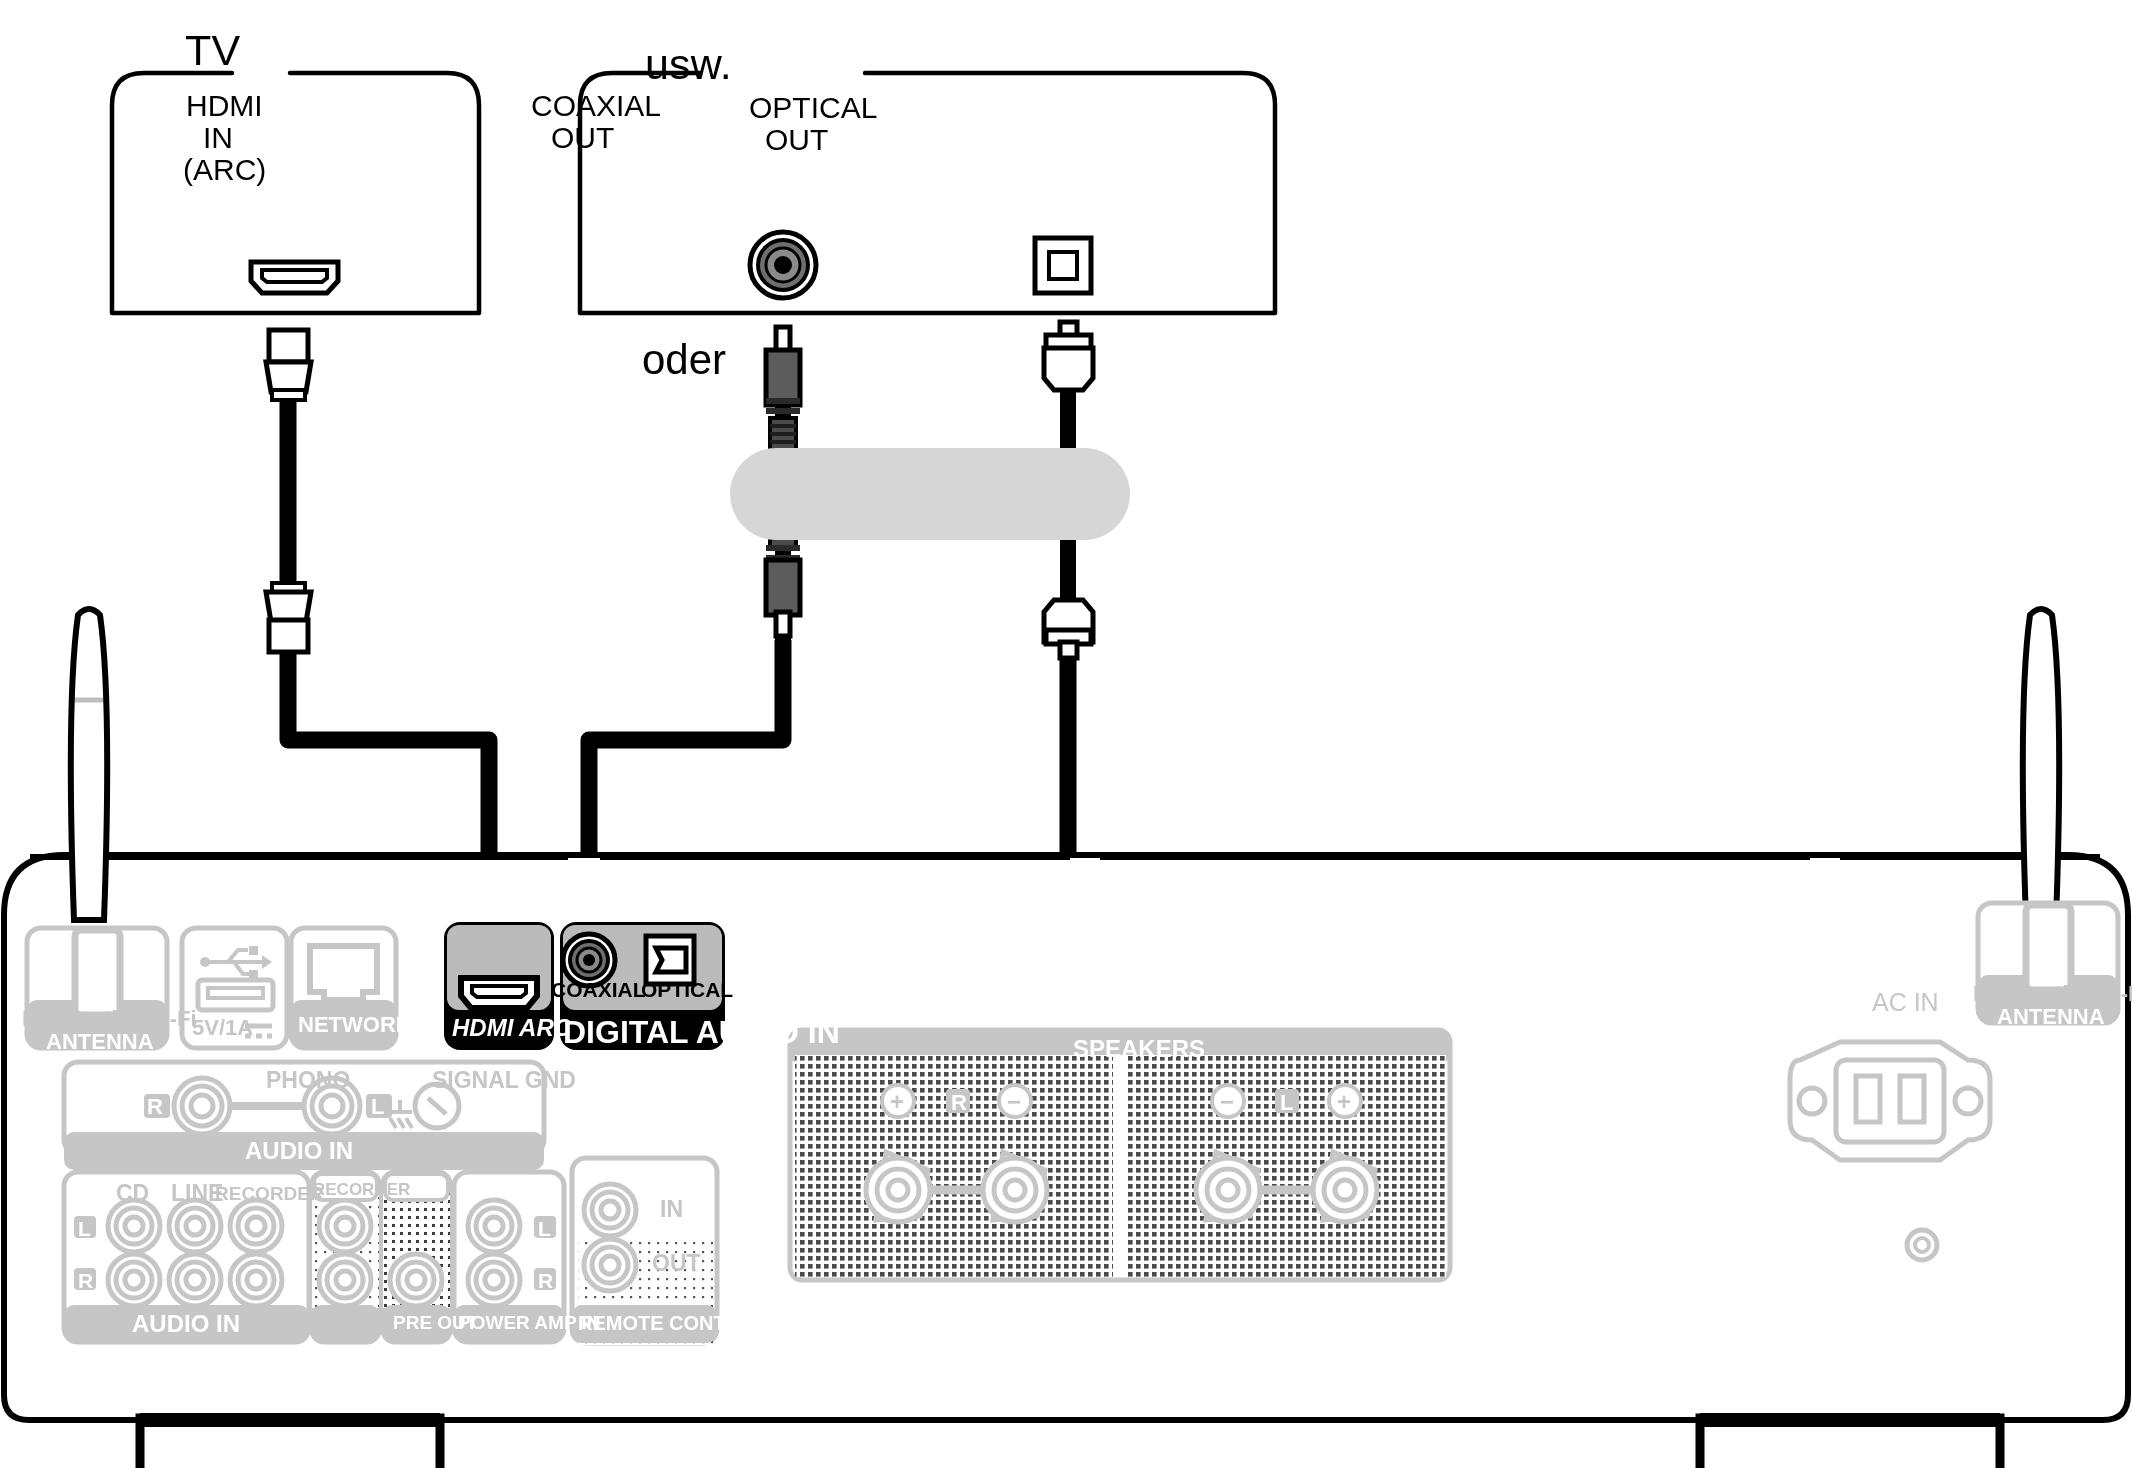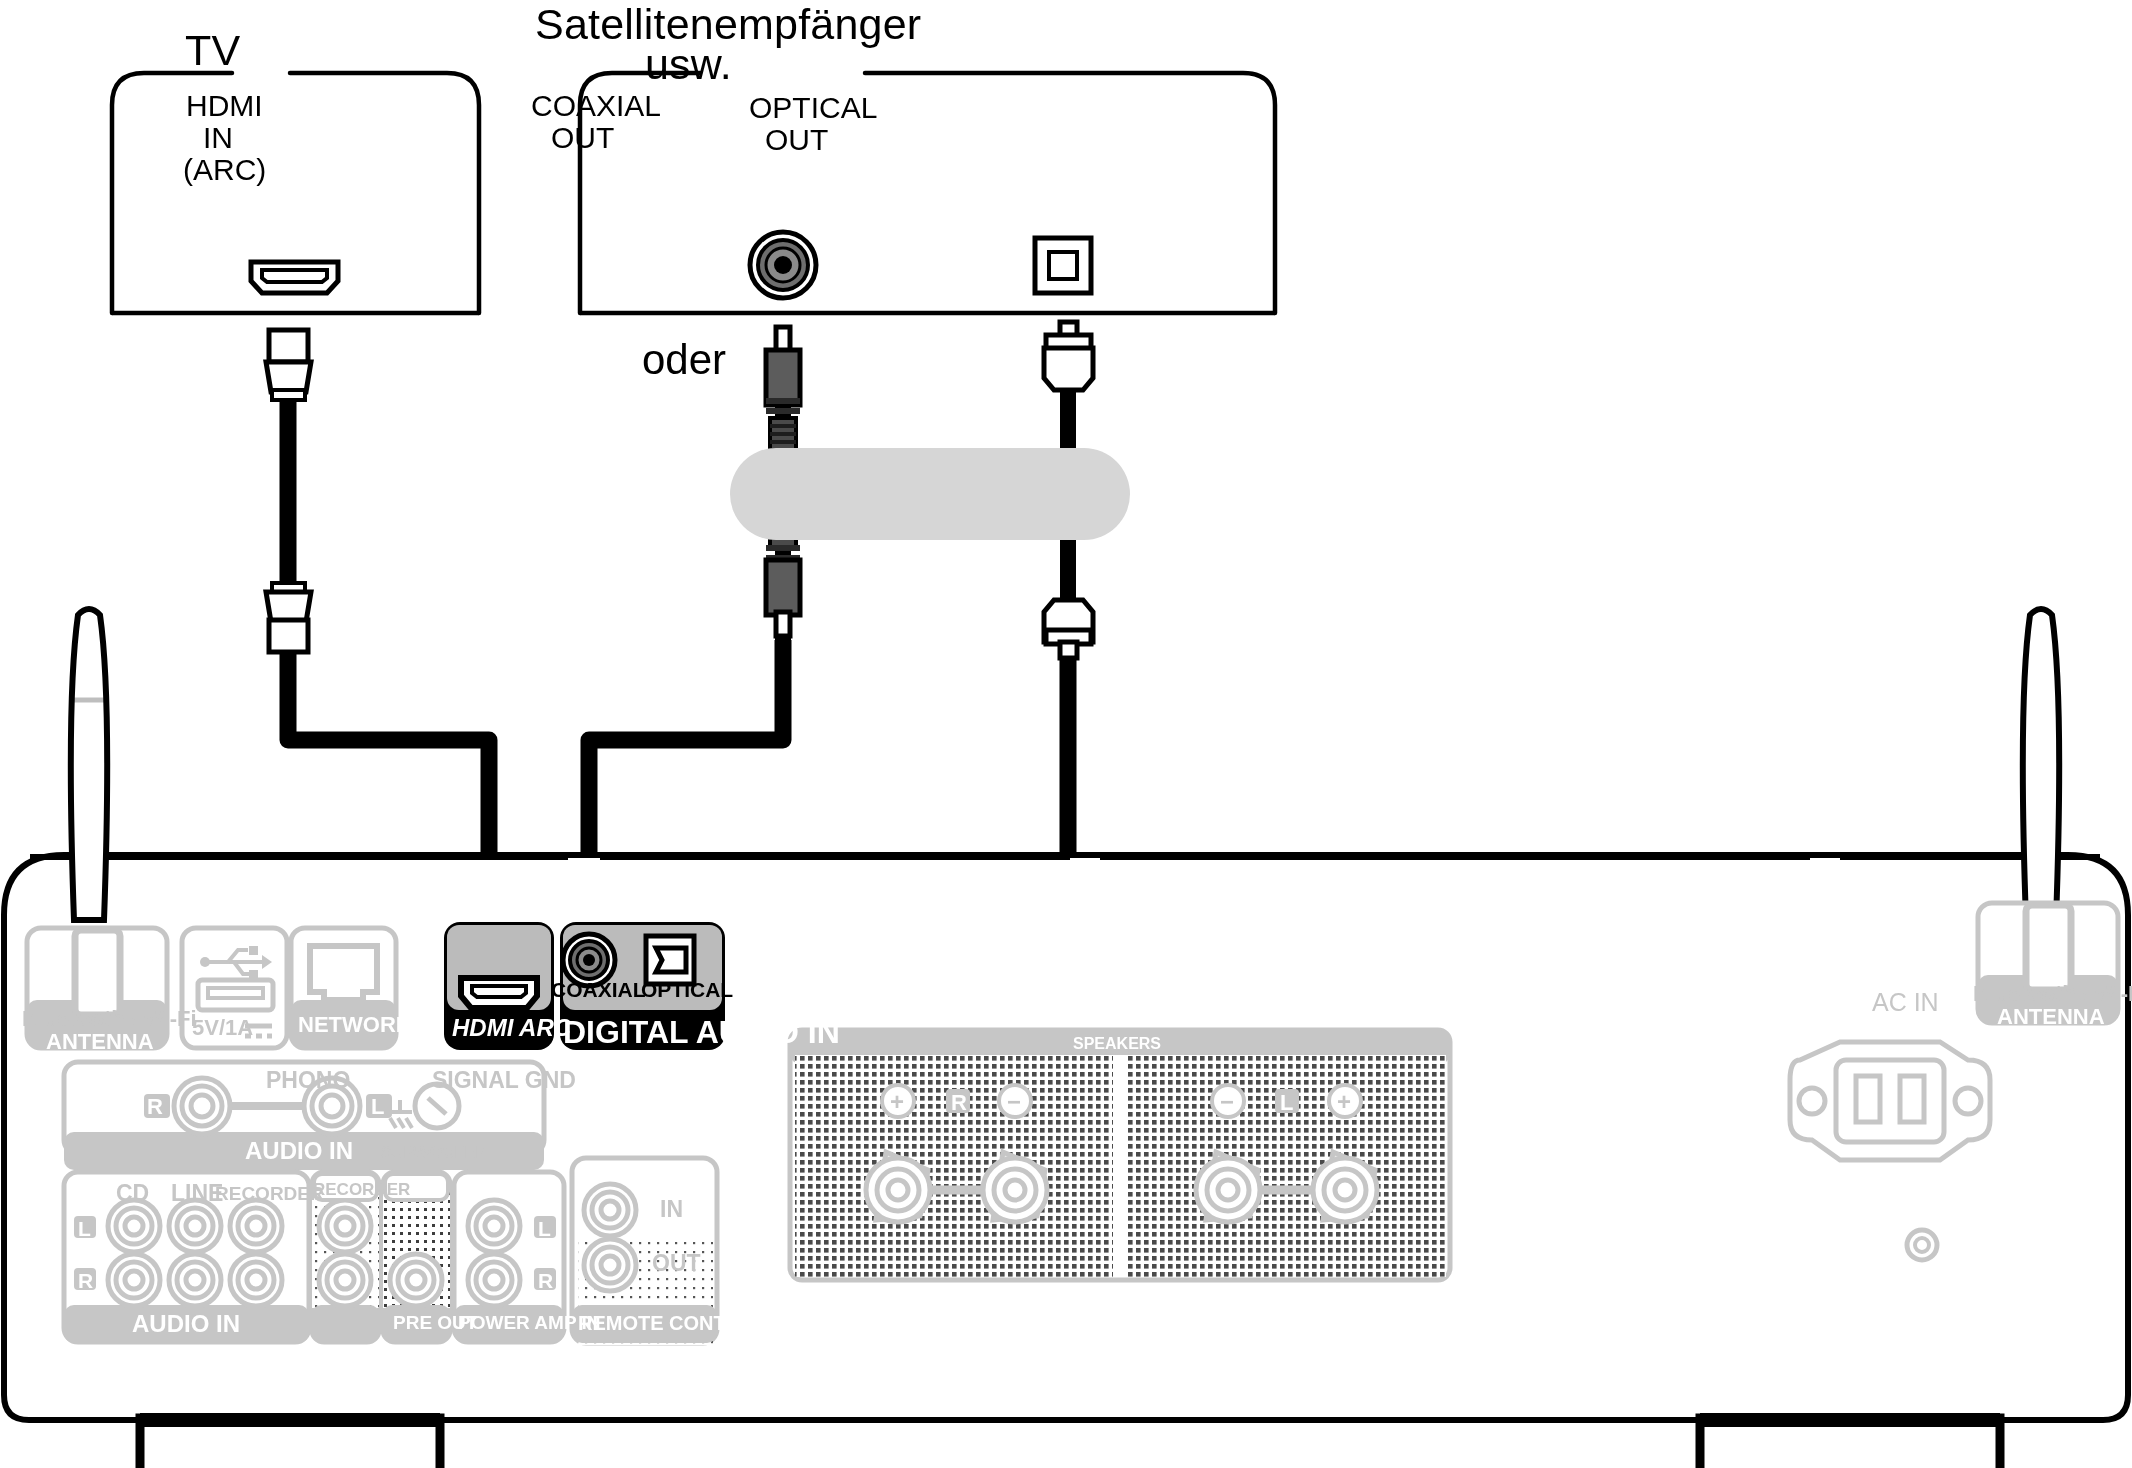--- a/index.html
+++ b/index.html
@@ -16,21 +16,20 @@
   .wht-lbl{color:#fff;}
   .blk-lbl{color:#000;}
 </style>
 </head>
 <body>
 
 <div class="stage">
 
   <div class="t dev-title" style="left:185px;top:26px;">TV</div>
 
-  <div class="t dev-title" style="left:535px;top:0px;">Satellitenempfänger</div>
   <div class="t dev-title" style="left:645px;top:40px;">usw.</div>
 
   <div class="t port-lbl" style="left:186px;top:89px;">HDMI</div>
   <div class="t port-lbl" style="left:203px;top:121px;">IN</div>
   <div class="t port-lbl" style="left:183px;top:153px;">(ARC)</div>
 
   <div class="t port-lbl" style="left:531px;top:89px;">COAXIAL</div>
   <div class="t port-lbl" style="left:551px;top:121px;">OUT</div>
 
   <div class="t port-lbl" style="left:749px;top:91px;">OPTICAL</div>
@@ -482,21 +481,21 @@
   <div class="pnl-lbl wht-lbl" style="left:393px;top:1312px;font-size:19px;">PRE OUT</div>
 
   <div class="pnl-lbl wht-lbl" style="left:538px;top:1217px;font-size:21px;">L</div>
   <div class="pnl-lbl wht-lbl" style="left:538px;top:1269px;font-size:21px;">R</div>
   <div class="pnl-lbl wht-lbl" style="left:458px;top:1312px;font-size:19px;">POWER AMP IN</div>
 
   <div class="pnl-lbl grey-lbl" style="left:660px;top:1196px;font-size:23px;">IN</div>
   <div class="pnl-lbl grey-lbl" style="left:652px;top:1250px;font-size:23px;">OUT</div>
   <div class="pnl-lbl wht-lbl" style="left:578px;top:1312px;font-size:20px;">REMOTE CONTROL</div>
 
-  <div class="pnl-lbl wht-lbl" style="left:1073px;top:1035px;font-size:16px;">SPEAKERS</div>
+  <div class="pnl-lbl wht-lbl" style="left:1073px;top:1035px;font-size:24px;">SPEAKERS</div>
   <div class="pnl-lbl grey-lbl" style="left:890px;top:1088px;font-size:24px;">+</div>
   <div class="pnl-lbl wht-lbl" style="left:951px;top:1090px;font-size:22px;">R</div>
   <div class="pnl-lbl grey-lbl" style="left:1007px;top:1088px;font-size:24px;">−</div>
   <div class="pnl-lbl grey-lbl" style="left:1220px;top:1088px;font-size:24px;">−</div>
   <div class="pnl-lbl wht-lbl" style="left:1280px;top:1090px;font-size:22px;">L</div>
   <div class="pnl-lbl grey-lbl" style="left:1337px;top:1088px;font-size:24px;">+</div>
 
   <div class="pnl-lbl grey-lbl" style="left:1872px;top:988px;font-size:25px;font-weight:normal;">AC IN</div>
 
 </div>

